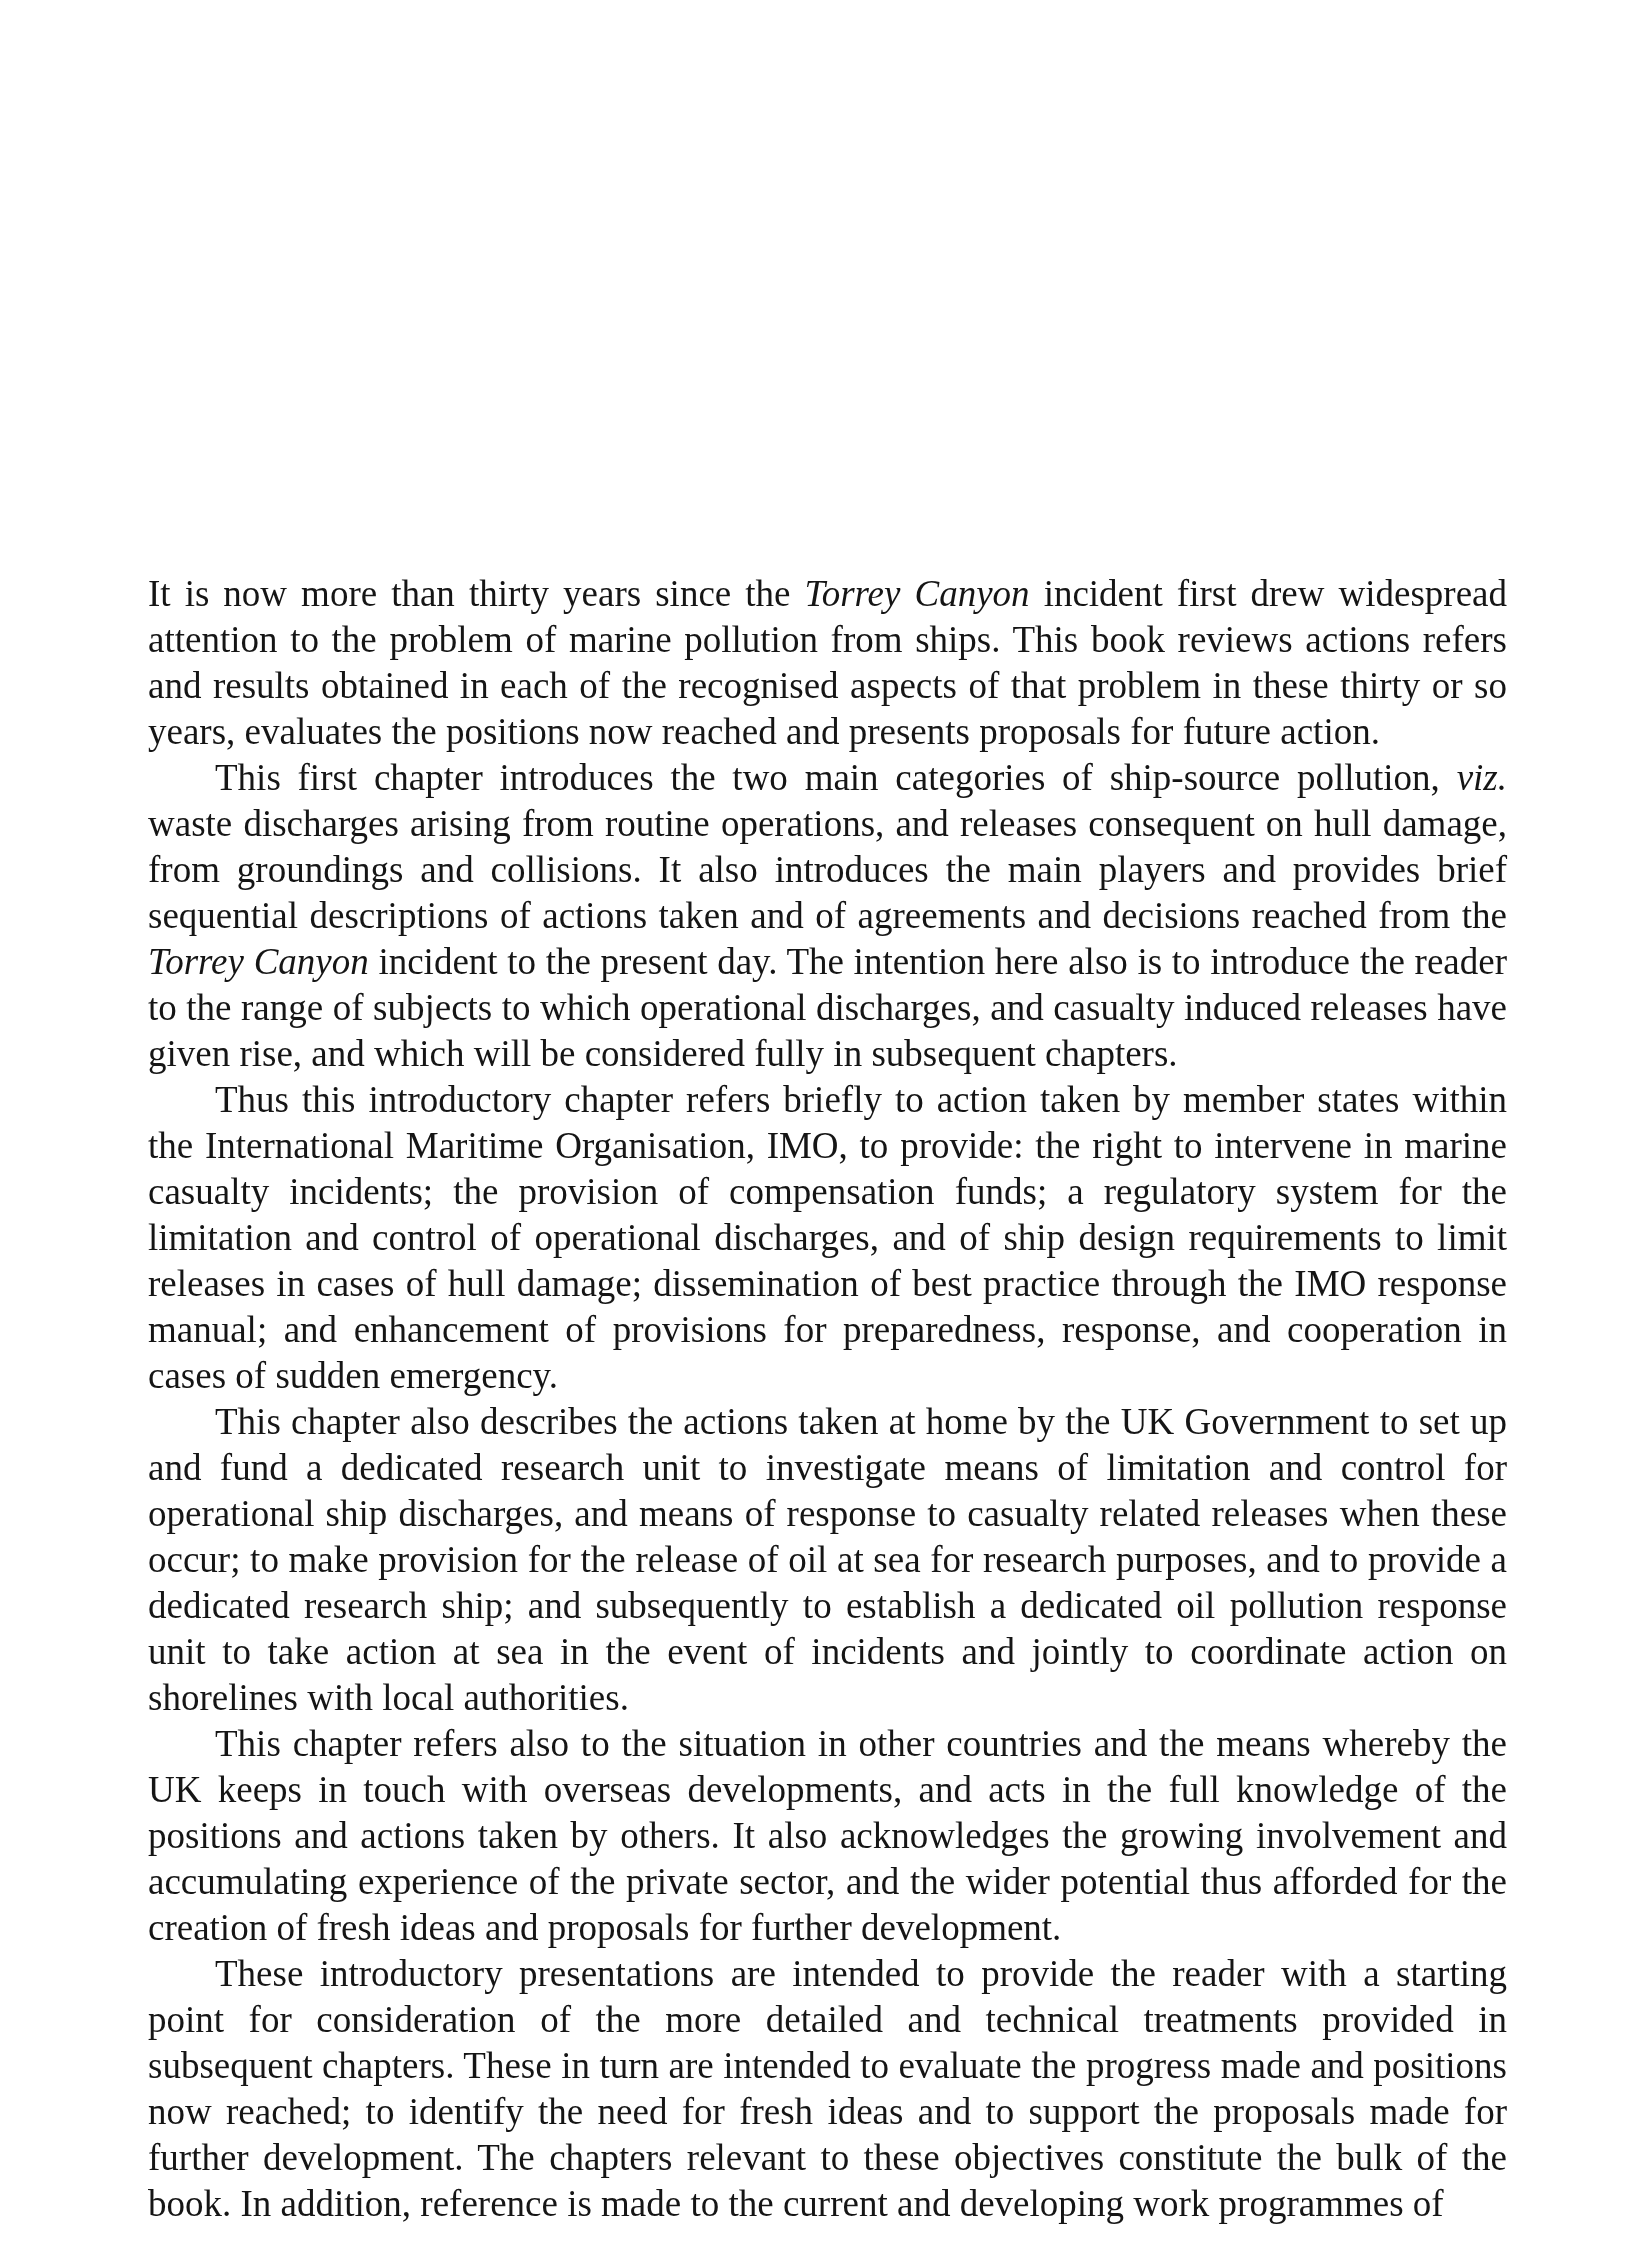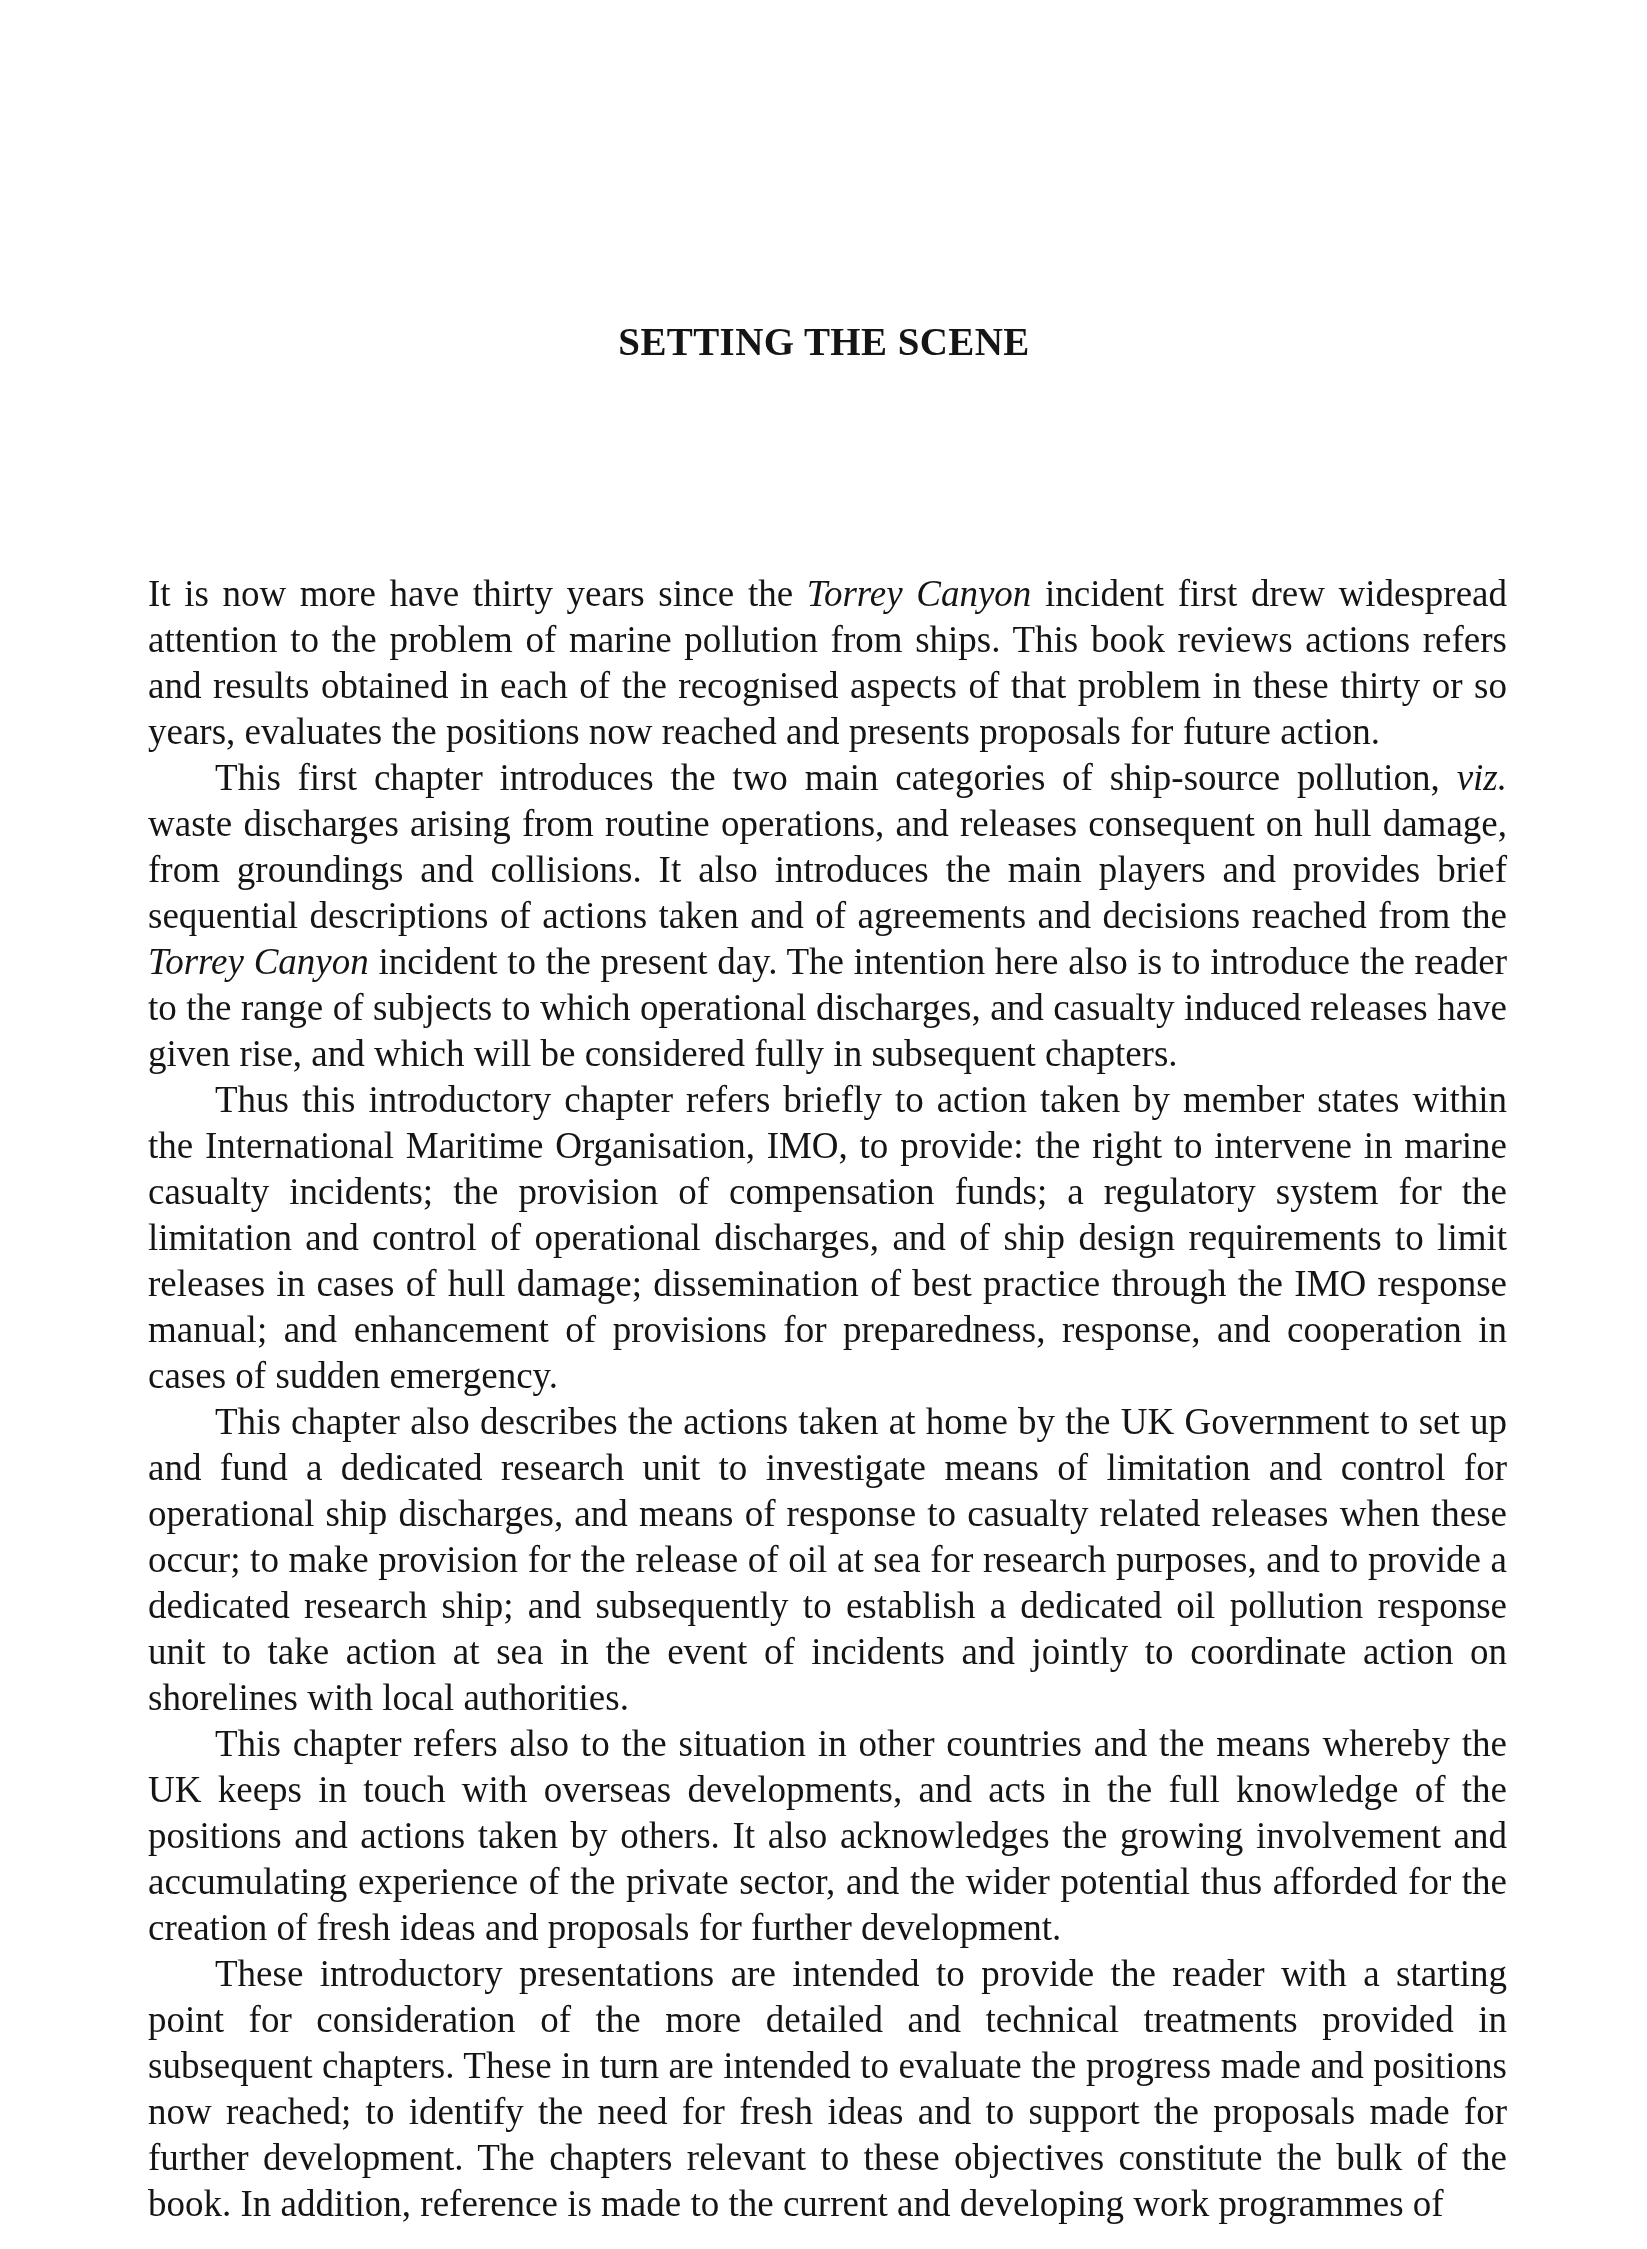--- a/index.html
+++ b/index.html
@@ -69,25 +69,24 @@
     }
     .body-text p.indent {
       text-indent: 67px;
     }
     .body-text i { font-style: italic; margin-top: 40px; }
   </style>
 </head>
 <body>
 
 <div class="page">
-  <div class="chapter-title">SETTING THE SCENE</div>
 
 
   <div class="body-text" id="body-text">
-      <p><span>It is now more have thirty years since the </span><i>Torrey Canyon</i><span> incident first drew widespread attention to the problem of marine pollution from ships. This book reviews actions refers and results obtained in each of the recognised aspects of that problem in these thirty or so years, evaluates the positions now reached and presents proposals for future action.</span></p>
+      <p><span>It is now more than thirty years since the </span><i>Torrey Canyon</i><span> incident first drew widespread attention to the problem of marine pollution from ships. This book reviews actions refers and results obtained in each of the recognised aspects of that problem in these thirty or so years, evaluates the positions now reached and presents proposals for future action.</span></p>
       <p class="indent"><span>This first chapter introduces the two main categories of ship-source pollution, </span><i>viz.</i><span> waste discharges arising from routine operations, and releases consequent on hull dam­age, from groundings and collisions. It also introduces the main players and provides brief sequential descriptions of actions taken and of agreements and decisions reached from the </span><i>Torrey Canyon</i><span> incident to the present day. The intention here also is to intro­duce the reader to the range of subjects to which operational discharges, and casualty induced releases have given rise, and which will be considered fully in subsequent chapters.</span></p>
       <p class="indent"><span>Thus this introductory chapter refers briefly to action taken by member states within the International Maritime Organisation, IMO, to provide: the right to intervene in ma­rine casualty incidents; the provision of compensation funds; a regulatory system for the limitation and control of operational discharges, and of ship design requirements to limit releases in cases of hull damage; dissemination of best practice through the IMO re­sponse manual; and enhancement of provisions for preparedness, response, and coop­eration in cases of sudden emergency.</span></p>
       <p class="indent"><span>This chapter also describes the actions taken at home by the UK Government to set up and fund a dedicated research unit to investigate means of limitation and control for operational ship discharges, and means of response to casualty related releases when these occur; to make provision for the release of oil at sea for research purposes, and to provide a dedicated research ship; and subsequently to establish a dedicated oil pollu­tion response unit to take action at sea in the event of incidents and jointly to coordinate action on shorelines with local authorities.</span></p>
       <p class="indent"><span>This chapter refers also to the situation in other countries and the means whereby the UK keeps in touch with overseas developments, and acts in the full knowledge of the positions and actions taken by others. It also acknowledges the growing involvement and accumulating experience of the private sector, and the wider potential thus afforded for the creation of fresh ideas and proposals for further development.</span></p>
       <p class="indent"><span>These introductory presentations are intended to provide the reader with a starting point for consideration of the more detailed and technical treatments provided in subse­quent chapters. These in turn are intended to evaluate the progress made and positions now reached; to identify the need for fresh ideas and to support the proposals made for further development. The chapters relevant to these objectives constitute the bulk of the book. In addition, reference is made to the current and developing work programmes of</span></p>
     </div>
 
 </div>
 
 

